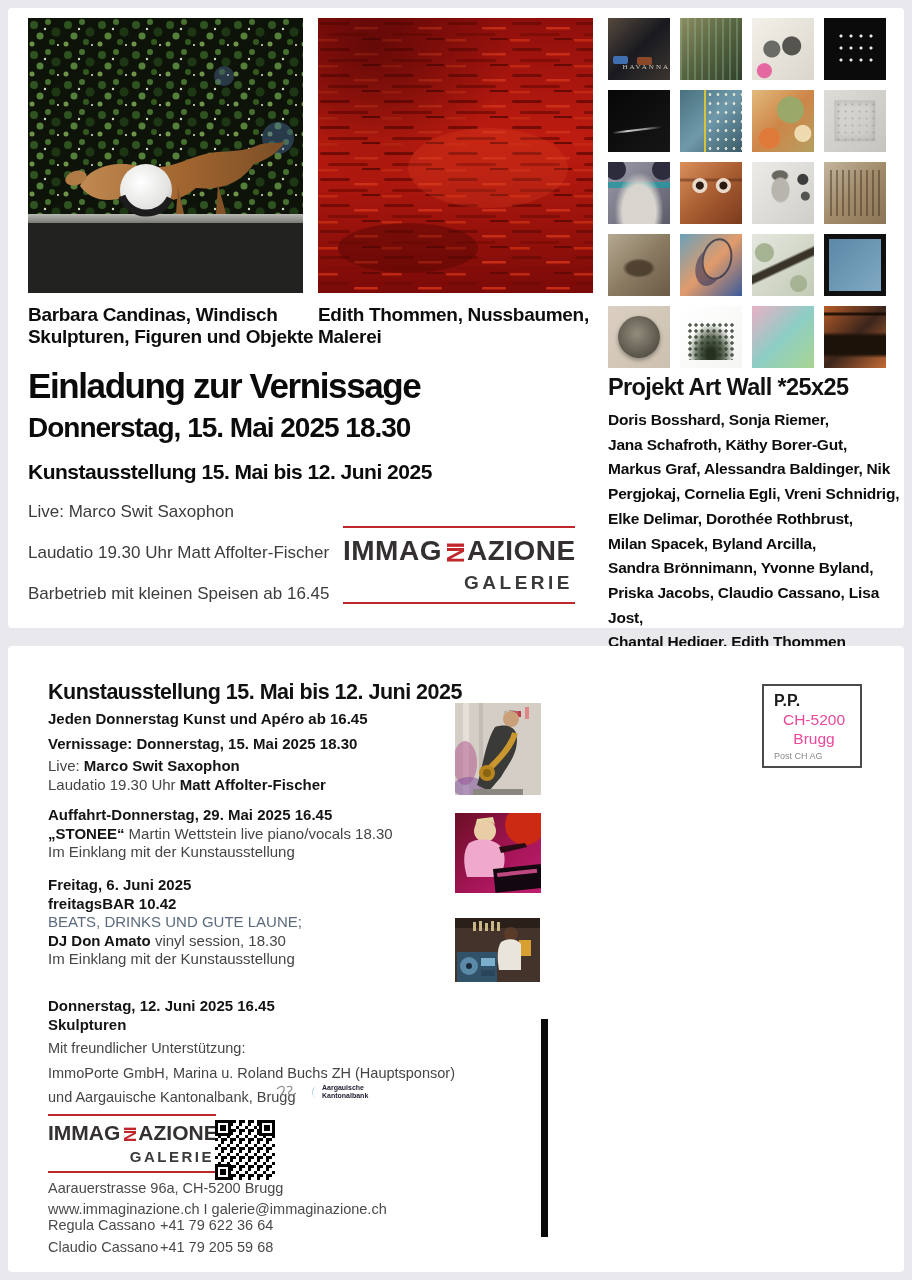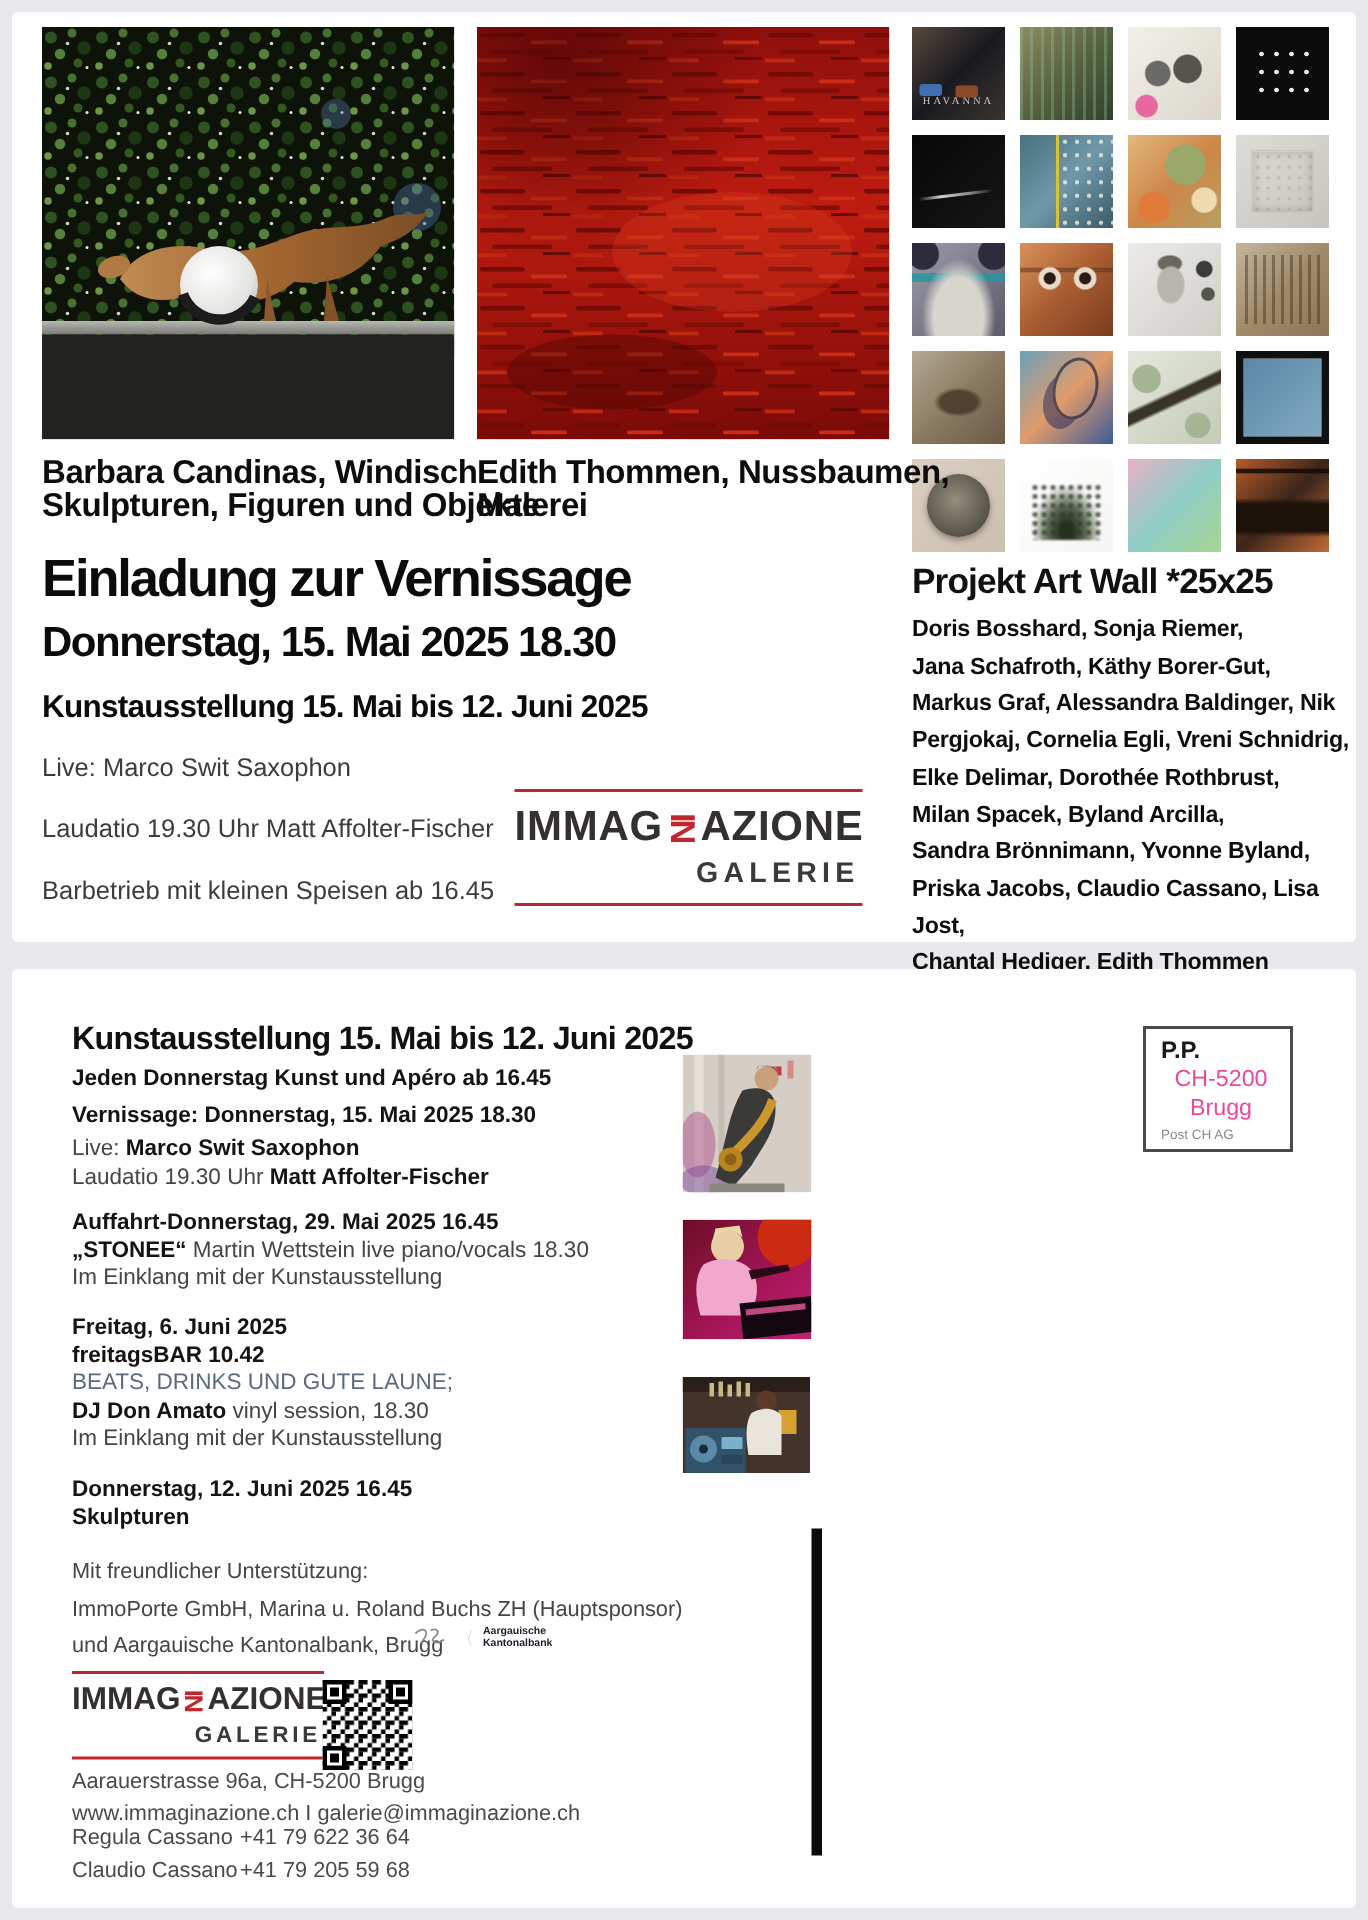--- a/index.html
+++ b/index.html
@@ -1,21 +1,21 @@
 <!DOCTYPE html>
 <html><head>
 <meta charset="utf-8">
 <style>
   html,body{margin:0;padding:0;width:912px;height:1280px;background:#e9e9ed;overflow:hidden;
     font-family:"Liberation Sans",sans-serif;color:#111;}
   .card{position:absolute;background:#fff;border-radius:4px;}
   #top-card{left:8px;top:8px;width:896px;height:620px;}
   #bottom-card{left:8px;top:646px;width:896px;height:626px;}
   .photo{position:absolute;overflow:hidden;}
-  .caption{position:absolute;font-weight:bold;font-size:22px;line-height:22px;letter-spacing:-0.3px;color:#0d0d0d;}
+  .caption{position:absolute;font-weight:bold;font-size:19px;line-height:22px;letter-spacing:-0.3px;color:#0d0d0d;}
   .headline{position:absolute;font-weight:bold;font-size:35px;letter-spacing:-1.4px;color:#0b0b0b;white-space:nowrap;}
   .dateline{position:absolute;font-weight:bold;font-size:28px;letter-spacing:-1px;color:#0b0b0b;white-space:nowrap;}
   .exline{position:absolute;font-weight:bold;font-size:21px;letter-spacing:-0.5px;color:#0b0b0b;white-space:nowrap;}
   .details{position:absolute;font-size:17px;color:#3c3c3c;}
   .detail-line{margin-bottom:21px;white-space:nowrap;}
   
   .logo{position:absolute;}
   .logo-rule{height:2px;background:#c0272d;}
   .logo-main{display:flex;align-items:center;font-weight:bold;color:#343030;white-space:nowrap;}
   #logo-top .logo-main{font-size:28px;letter-spacing:0.5px;margin-top:7px;}
@@ -24,21 +24,21 @@
   .logo-sub{text-align:right;color:#3a3a3a;font-weight:bold;}
   #logo-top .logo-sub{font-size:19px;letter-spacing:3.5px;margin:5px 2px 8px 0;}
   #logo-bottom{left:40px;top:468px;width:168px;}
   #logo-bottom .logo-main{font-size:21px;margin-top:5px;}
   #logo-bottom .logo-mark{font-size:17px;letter-spacing:-1.5px;margin:0 2px;}
   #logo-bottom .logo-sub{font-size:15px;letter-spacing:2.5px;margin:3px 2px 6px 0;}
   
   #art-wall-grid{position:absolute;left:600px;top:10px;width:278px;display:grid;
     grid-template-columns:repeat(4,62px);grid-auto-rows:62px;gap:10px;}
   .tile{position:relative;width:62px;height:62px;overflow:hidden;box-sizing:border-box;}
-  .tile-label{position:absolute;bottom:9px;left:0;right:0;text-align:center;color:#cfc8b8;
+  .tile-label{position:absolute;bottom:9px;left:0;right:0;text-align:right;color:#cfc8b8;
     font-size:7px;letter-spacing:2px;font-family:"Liberation Serif",serif;}
   .tile.havanna::after{content:"";position:absolute;left:5px;bottom:16px;width:15px;height:8px;background:#3f6fae;border-radius:2px;box-shadow:24px 1px 0 #8a4a2a;}
   .tile.verticals::after{content:"";position:absolute;inset:0;background:repeating-linear-gradient(90deg,rgba(150,190,160,.35) 0 2px,transparent 2px 7px);}
   .tile.cats::after{content:"";position:absolute;inset:0;background:
     radial-gradient(circle at 32% 50%,#6a6a66 8px,transparent 9px),
     radial-gradient(circle at 64% 45%,#55544f 9px,transparent 10px),
     radial-gradient(circle at 20% 85%,#e668a0 7px,transparent 8px);}
   .tile.dots::after{content:"";position:absolute;inset:12px;background:radial-gradient(circle,#e8e8e8 1.3px,transparent 1.8px) 0 0/10px 12px repeat;}
   .tile.streak::after{content:"";position:absolute;left:4px;right:8px;top:39px;height:2px;transform:rotate(-7deg);
     background:linear-gradient(90deg,transparent,#cfcfcf 30%,#8a8a8a 70%,transparent);}
@@ -87,21 +87,21 @@
   .b-title{position:absolute;left:40px;top:34px;font-weight:bold;font-size:21.5px;letter-spacing:-0.5px;white-space:nowrap;}
   .block{position:absolute;left:40px;font-size:15px;line-height:18.5px;color:#454545;}
   .block .bold{font-weight:bold;color:#141414;}
   .block div{white-space:nowrap;}
   .slate{color:#5b6b7d;}
   #block-opening{top:64px;}
   #block-opening .l1{margin-bottom:6px;text-align:right;}
   #block-opening .l2{margin-bottom:4px;}
   #block-event2{top:160px;}
   #block-event3{top:230px;}
-  #block-event4{top:338px;}
+  #block-event4{top:351px;}
   #block-sponsors{top:390px;line-height:24.5px;font-size:14.5px;}
   .akb{position:absolute;left:267px;top:437px;display:flex;align-items:center;gap:4px;}
   .akb-text{font-size:7px;line-height:8px;font-weight:bold;color:#1c1c2e;}
   .footer-addr{position:absolute;left:40px;top:532px;font-size:14.5px;line-height:21px;color:#4a4a4a;}
   .footer-addr div{white-space:nowrap;}
   .contacts{position:absolute;left:40px;top:568px;font-size:14.5px;line-height:22px;color:#4a4a4a;}
   .contacts .cname{display:inline-block;width:112px;}
   .pp-box{position:absolute;left:754px;top:38px;width:100px;height:84px;border:2px solid #4a4a4a;box-sizing:border-box;padding:6px 6px 0 10px;background:#fff;}
   .pp-line1{font-weight:bold;font-size:16px;color:#1a1a1a;}
   .pp-line2,.pp-line3{font-size:15.5px;color:#ec4899;line-height:19px;text-align:center;}

